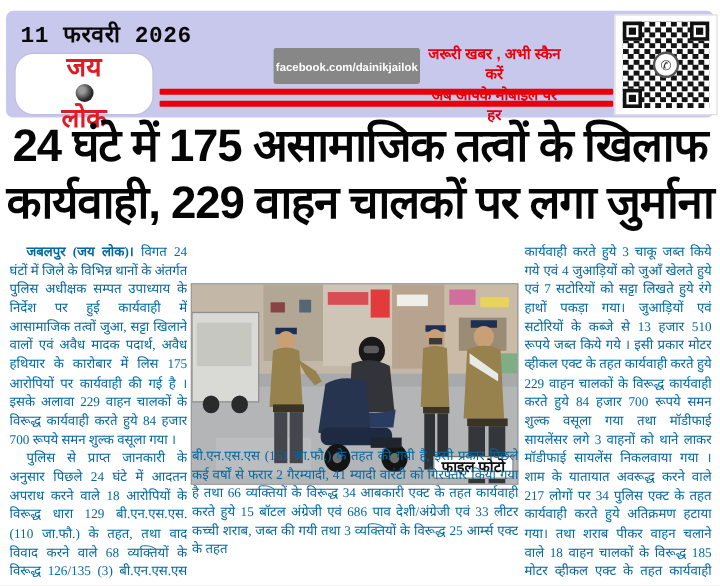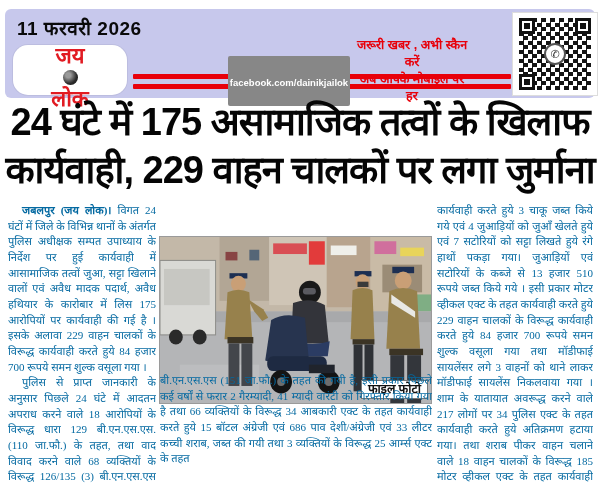--- a/index.html
+++ b/index.html
@@ -8,43 +8,43 @@
     overflow:hidden;font-family:"Liberation Serif","DejaVu Serif",serif;
     color:#111;
   }
   
   .masthead{
     position:absolute;left:5px;top:9px;width:590px;height:89px;
     background:#c7c8ec;border-radius:6px;
   }
   .date{
     position:absolute;left:12px;top:6px;
-    font-family:Liberation Sans, sans-serif;
+    font-family:Liberation Mono, monospace;
     font-weight:bold;font-size:19px;color:#0a0a0a;letter-spacing:.5px;
   }
   .logo-box{
     position:absolute;left:8px;top:36px;width:114px;height:50px;
     background:#fff;border-radius:15px;text-align:center;
     box-shadow:0 0 0 1px rgba(0,0,0,.05);
   }
   .logo-tagline{font-size:12px;font-weight:bold;color:#222;margin-top:3px;
     font-family:"Liberation Sans","DejaVu Sans",sans-serif;}
   .logo-main{display:flex;align-items:center;justify-content:center;gap:3px;
     font-family:"Liberation Sans","DejaVu Sans",sans-serif;
     font-weight:bold;font-size:22px;color:#e11b22;line-height:22px;flex-direction:column;}
   .globe{width:15px;height:15px;border-radius:50%;
     background:radial-gradient(circle at 35% 35%, #9a9a9a 0 18%, #2c2c2c 60%, #111 100%);
     display:inline-block;}
   .stripes{position:absolute;left:128px;top:65px;width:378px;}
   .stripe{height:5px;background:#e8000a;margin-bottom:5px;border-radius:1px;}
   .fb-box{
-    position:absolute;left:223px;top:47px;width:122px;height:50px;
+    position:absolute;left:223px;top:31px;width:122px;height:30px;
     background:#878787;border-radius:2px;color:#fff;text-align:center;
     font-family:"Liberation Sans","DejaVu Sans",sans-serif;
-    font-weight:bold;font-size:9.5px;line-height:15px;padding-top:19px;box-sizing:border-box;
+    font-weight:bold;font-size:9.5px;line-height:15px;padding-top:9px;box-sizing:border-box;
   }
   .promo{
     position:absolute;left:348px;top:28px;width:118px;text-align:center;
     color:#e8000a;font-weight:bold;font-size:12.5px;line-height:17px;
     font-family:"Liberation Sans","DejaVu Sans",sans-serif;
   }
   
   .qr{
     position:absolute;left:507px;top:3px;width:84px;height:82px;
     background:#fff;border:1px solid #ddd;

